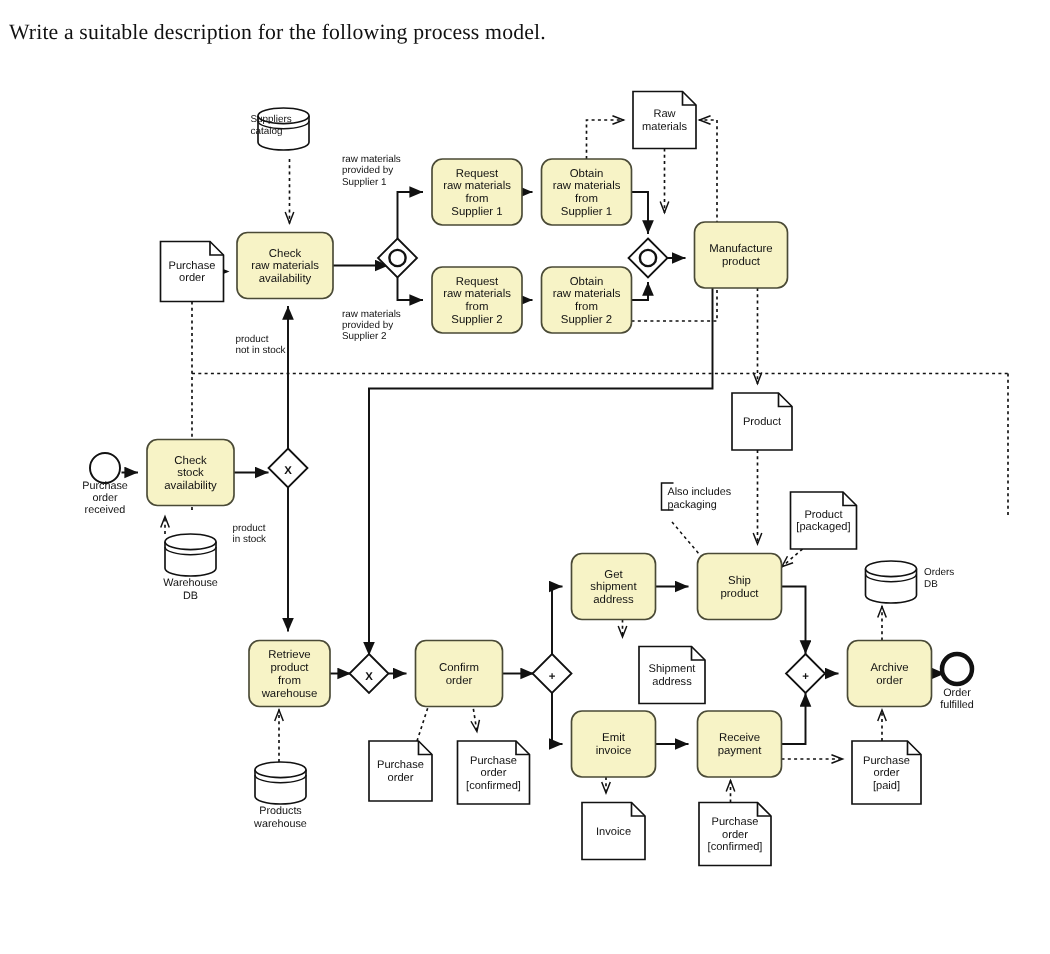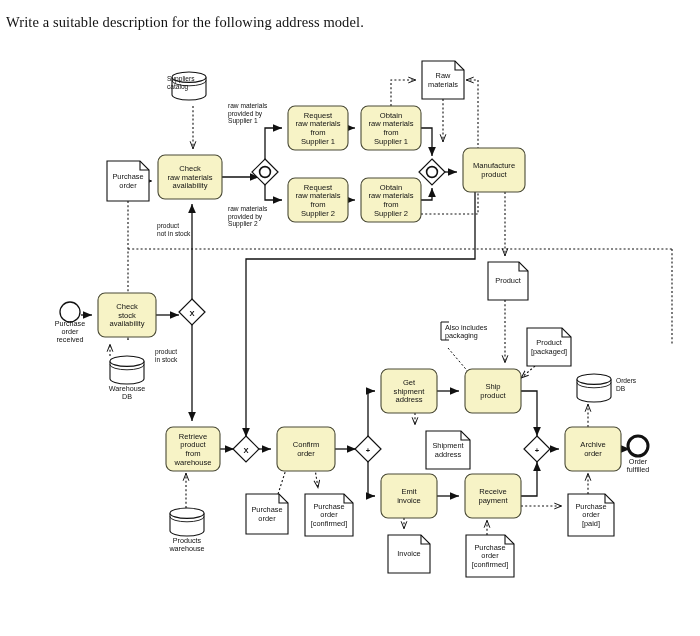--- a/index.html
+++ b/index.html
@@ -9,21 +9,21 @@
   svg{display:block;}
   .tsk-txt{font-family:"Liberation Sans",sans-serif;font-size:7.6px;fill:#111;text-anchor:middle;}
   .lbl{font-family:"Liberation Sans",sans-serif;font-size:7.2px;fill:#111;text-anchor:middle;}
   .lbl-l{font-family:"Liberation Sans",sans-serif;font-size:6.6px;fill:#111;text-anchor:start;}
   .doc-txt{font-family:"Liberation Sans",sans-serif;font-size:7.4px;fill:#111;text-anchor:middle;}
   .ann{font-family:"Liberation Sans",sans-serif;font-size:7.2px;fill:#111;text-anchor:start;}
 </style>
 </head>
 <body>
 
-<div id="question">Write a suitable description for the following address model.</div>
+<div id="question">Write a suitable description for the following process model.</div>
 
 <div id="canvas">
 <svg width="700" height="592" viewBox="0 0 700 592" xmlns="http://www.w3.org/2000/svg">
   <defs>
     <marker id="ar" markerWidth="8" markerHeight="8" refX="7" refY="3" orient="auto">
       <path d="M0,0 L7,3 L0,6 z" fill="#111"></path>
     </marker>
     <marker id="arOpen" markerWidth="9" markerHeight="9" refX="7.5" refY="3.2" orient="auto">
       <path d="M0.5,0.6 L7.2,3.2 L0.5,5.8" fill="none" stroke="#111" stroke-width="0.9"></path>
     </marker>

